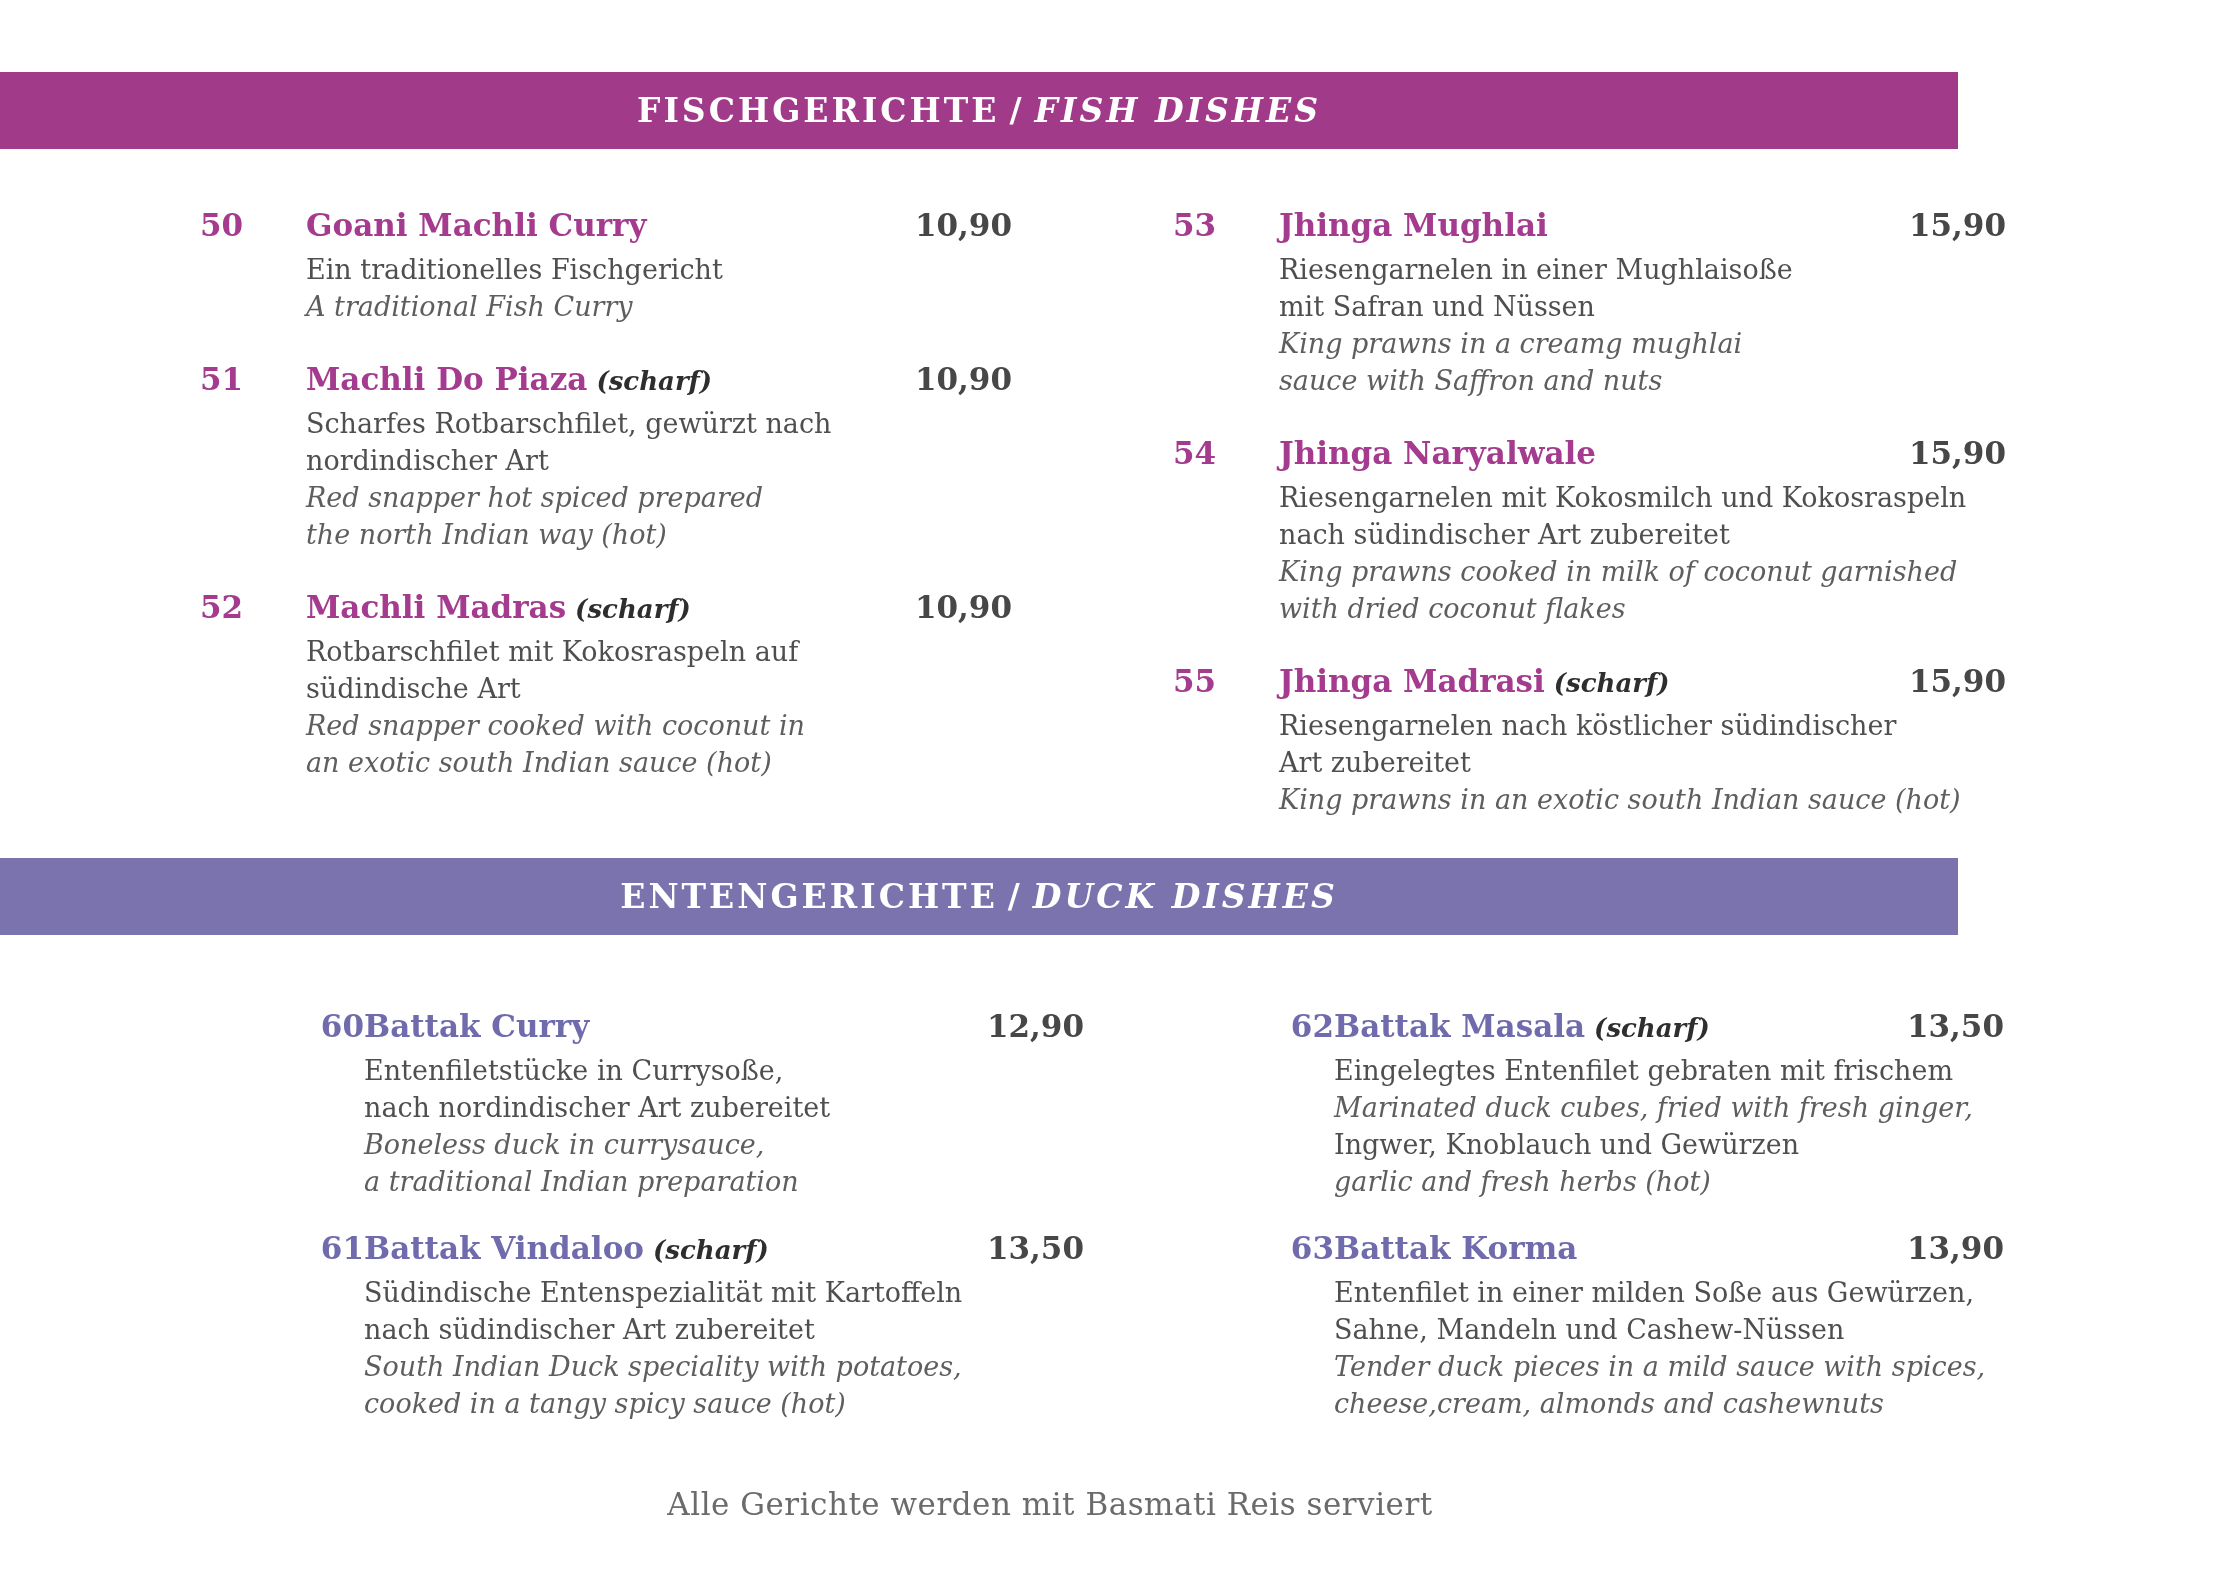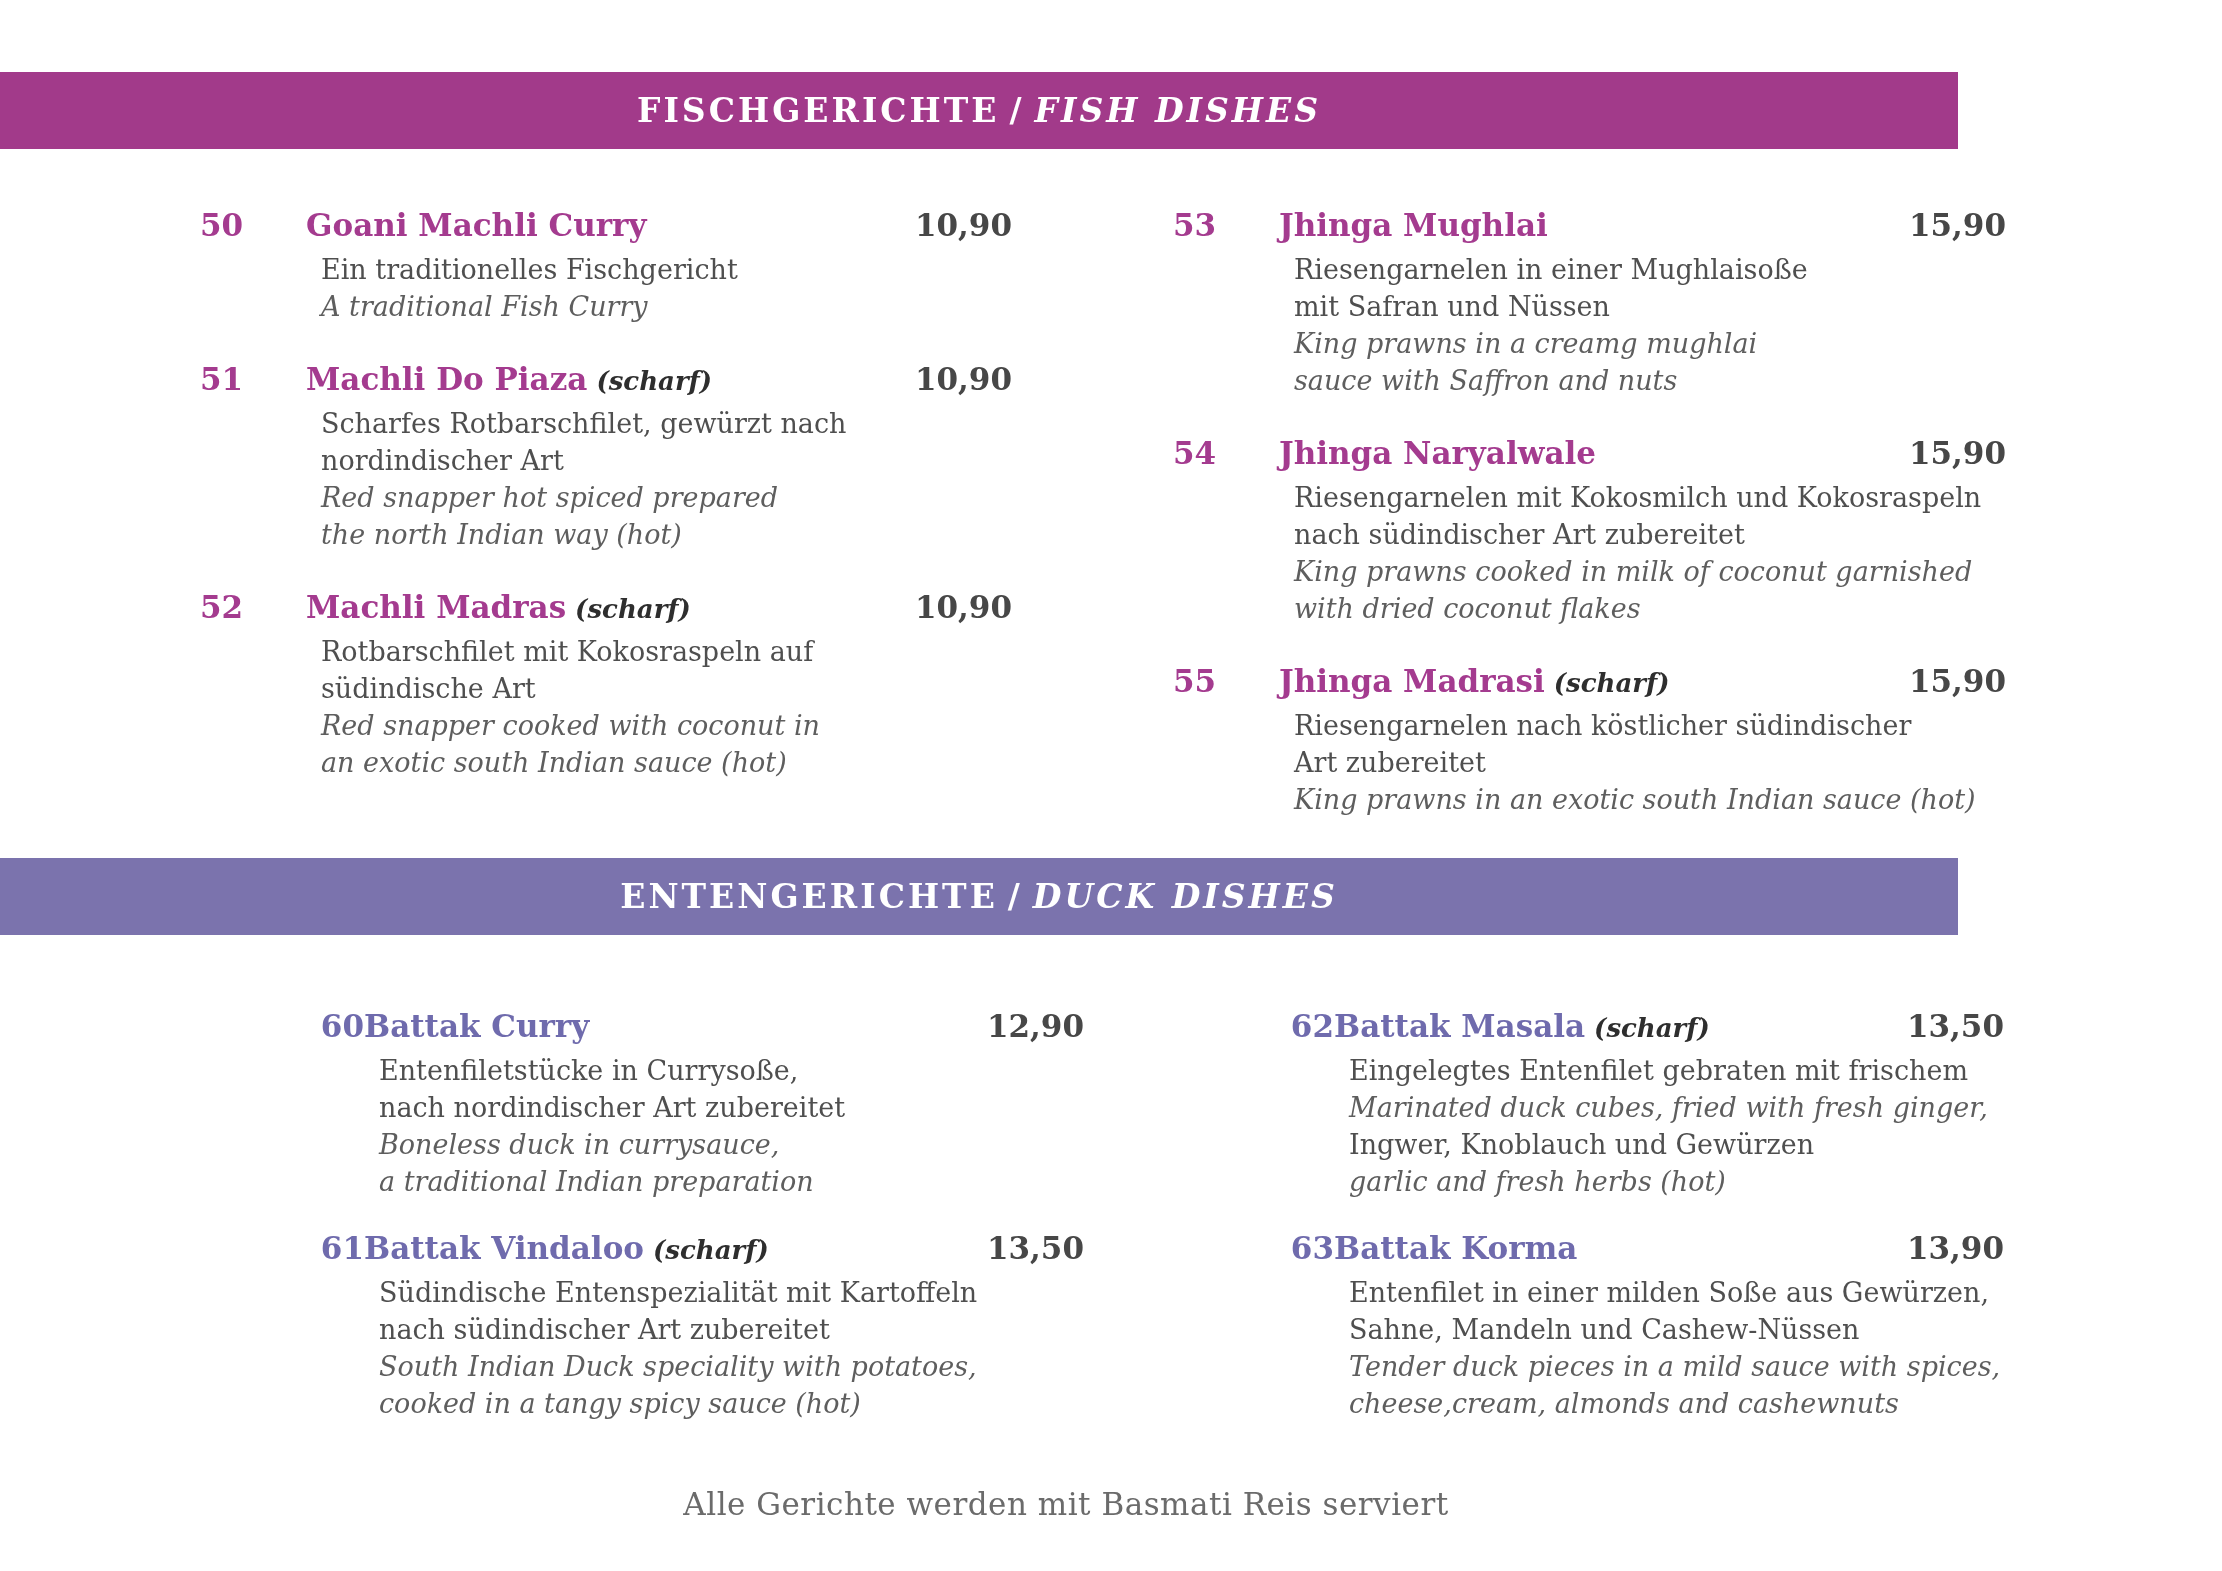--- a/index.html
+++ b/index.html
@@ -47,30 +47,29 @@
     font-size:26px;font-style:italic;font-weight:600;
     color:var(--scharf,#2e2e2e);margin-left:9px;
   }
   .item .price{
     grid-column:3;grid-row:1;
     font-size:31px;font-weight:bold;line-height:40px;
     color:var(--price,#474747);text-align:left;
   }
   .item .desc{
     grid-column:2/4;
-    font-size:27px;line-height:37px;white-space:nowrap;margin-left:15px;
+    font-size:27px;line-height:37px;white-space:nowrap;
   }
   .item .desc.de{color:var(--text-de,#4f4f4f);}
   .item .desc.en{color:var(--text-en,#5e5e5e);font-style:italic;}
   .footer-note{
     position:absolute;top:1486px;left:0;width:2100px;
     text-align:center;
     font-size:31px;letter-spacing:0.5px;
     color:var(--footer,#6b6b6b);
-    padding-left:16px;
   }
 </style>
 </head>
 <body>
 
 <div class="page">
 
   <div class="banner banner-fish">
     <span class="de">FISCHGERICHTE</span>
     <span class="sep">/</span>

